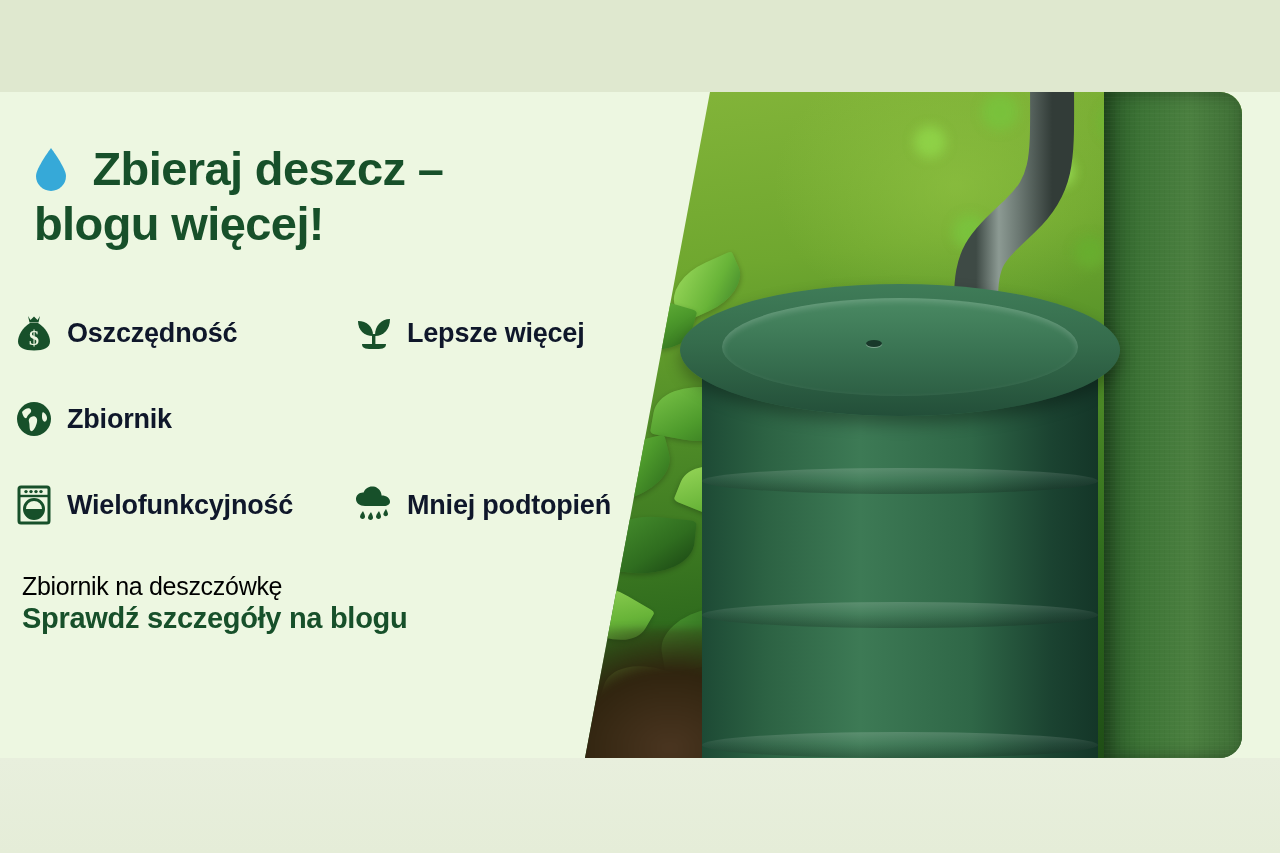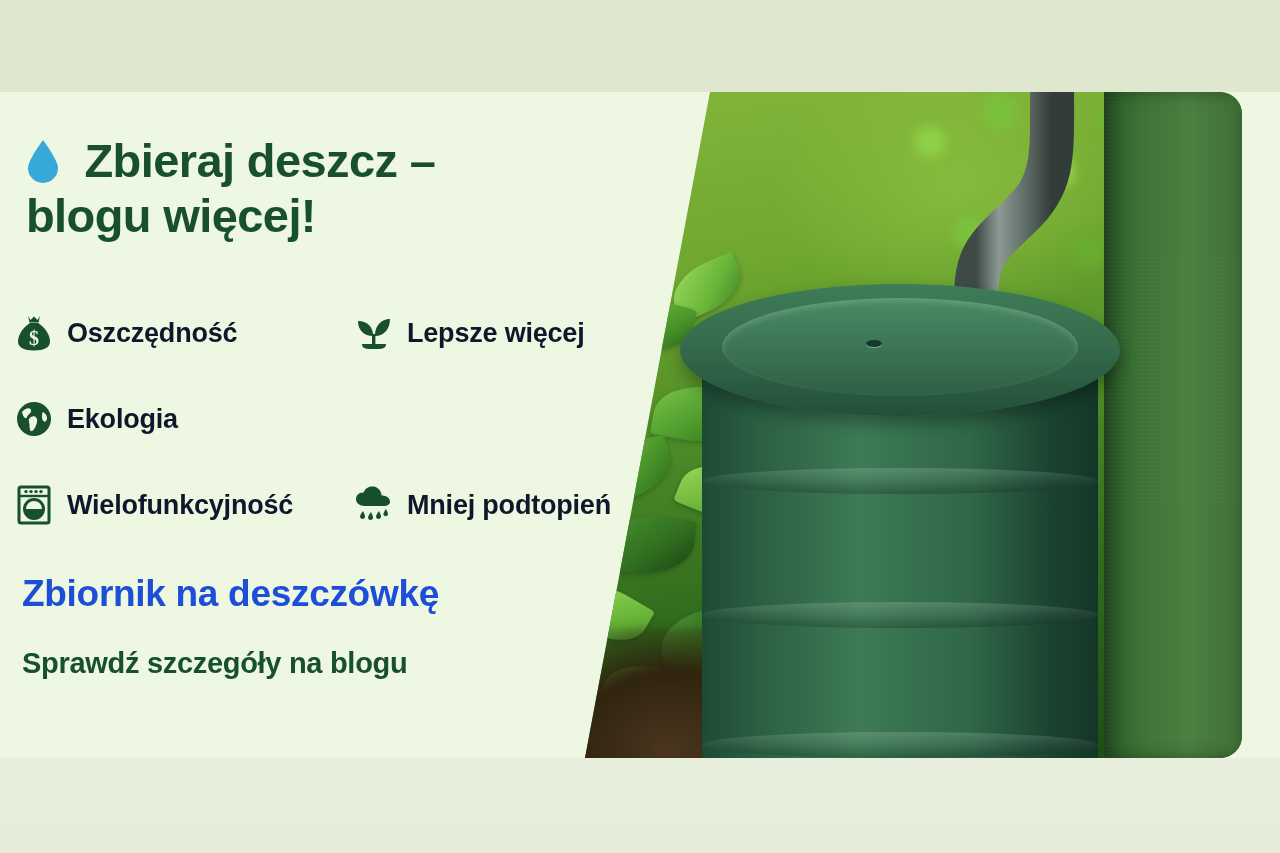--- a/index.html
+++ b/index.html
@@ -205,21 +205,21 @@
     top: 0;
     width: 600px;
     height: 666px;
   }
 
   .headline {
     position: absolute;
     left: 22px;
     top: 38px;
     width: 560px;
-    margin: 4px;
+    margin: 12px;
     color: #17502a;
     font-size: 47px;
     font-weight: 700;
     line-height: 1.16;
     letter-spacing: -0.6px;
   }
   .drop-icon {
     display: inline-block;
     vertical-align: -6px;
     margin-right: 12px;
@@ -260,29 +260,28 @@
     letter-spacing: -0.2px;
   }
 
   .closing {
     position: absolute;
     left: 22px;
     top: 478px;
     width: 600px;
   }
   .closing-line {
-    color: #1d4ed8;
-    font-size: 37px;
-    font-weight: 700;
+    color: #000000;
+    font-size: 25px;
+    font-weight: 400;
     line-height: 1.28;
     white-space: nowrap;
     letter-spacing: -0.3px;
   }
   .cta {
-    margin-top: 30px;
     color: #17502a;
     font-size: 29px;
     font-weight: 700;
     white-space: nowrap;
     letter-spacing: -0.3px;
   }
 </style>
 </head>
 <body>
 
@@ -381,21 +380,21 @@
         <div class="feature-row">
           <div class="feature col-a">
             <span class="feature-icon">
               <svg width="36" height="36" viewBox="0 0 36 36">
                 <circle cx="18" cy="18" r="17" fill="#17502a"></circle>
                 <path d="M6 11 C9 7 14 6 15 9 C16 12 12 13 11 16 C10 19 7 16 6 11 Z" fill="#edf7e1"></path>
                 <path d="M15 16 C19 14 22 17 21 21 C20 26 17 31 15 30 C13 29 14 24 13 21 C12.4 19 13 17 15 16 Z" fill="#edf7e1"></path>
                 <path d="M27 11 C31 13 32 18 30 20 C28 22 26 19 26 16 C26 13.5 26 11.6 27 11 Z" fill="#edf7e1"></path>
               </svg>
             </span>
-            <span class="feature-label">Ekologia</span>
+            <span class="feature-label">Zbiornik</span>
           </div>
         </div>
 
         <div class="feature-row">
           <div class="feature col-a">
             <span class="feature-icon">
               <svg width="34" height="40" viewBox="0 0 34 40">
                 <rect x="2" y="2" width="30" height="36" rx="2" fill="none" stroke="#17502a" stroke-width="3"></rect>
                 <line x1="2" y1="11" x2="32" y2="11" stroke="#17502a" stroke-width="2.4"></line>
                 <circle cx="9" cy="6.6" r="1.7" fill="#17502a"></circle>

